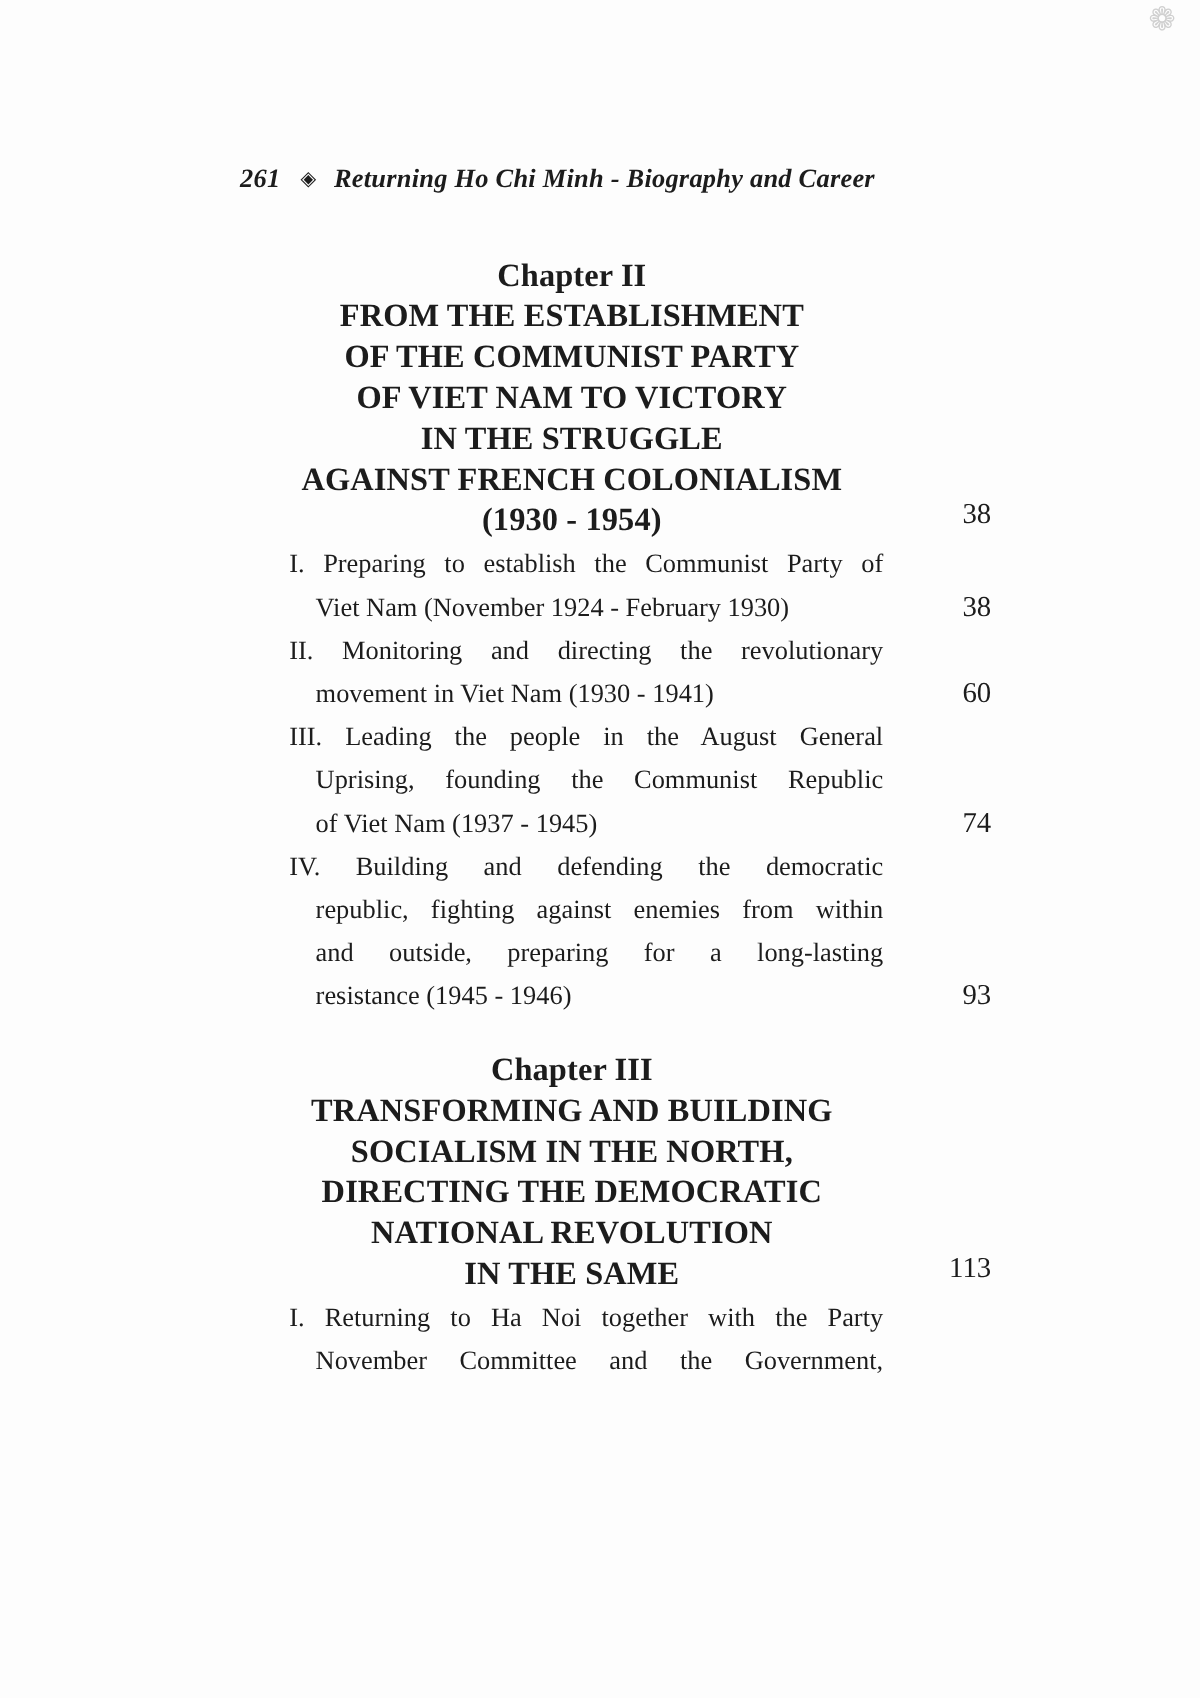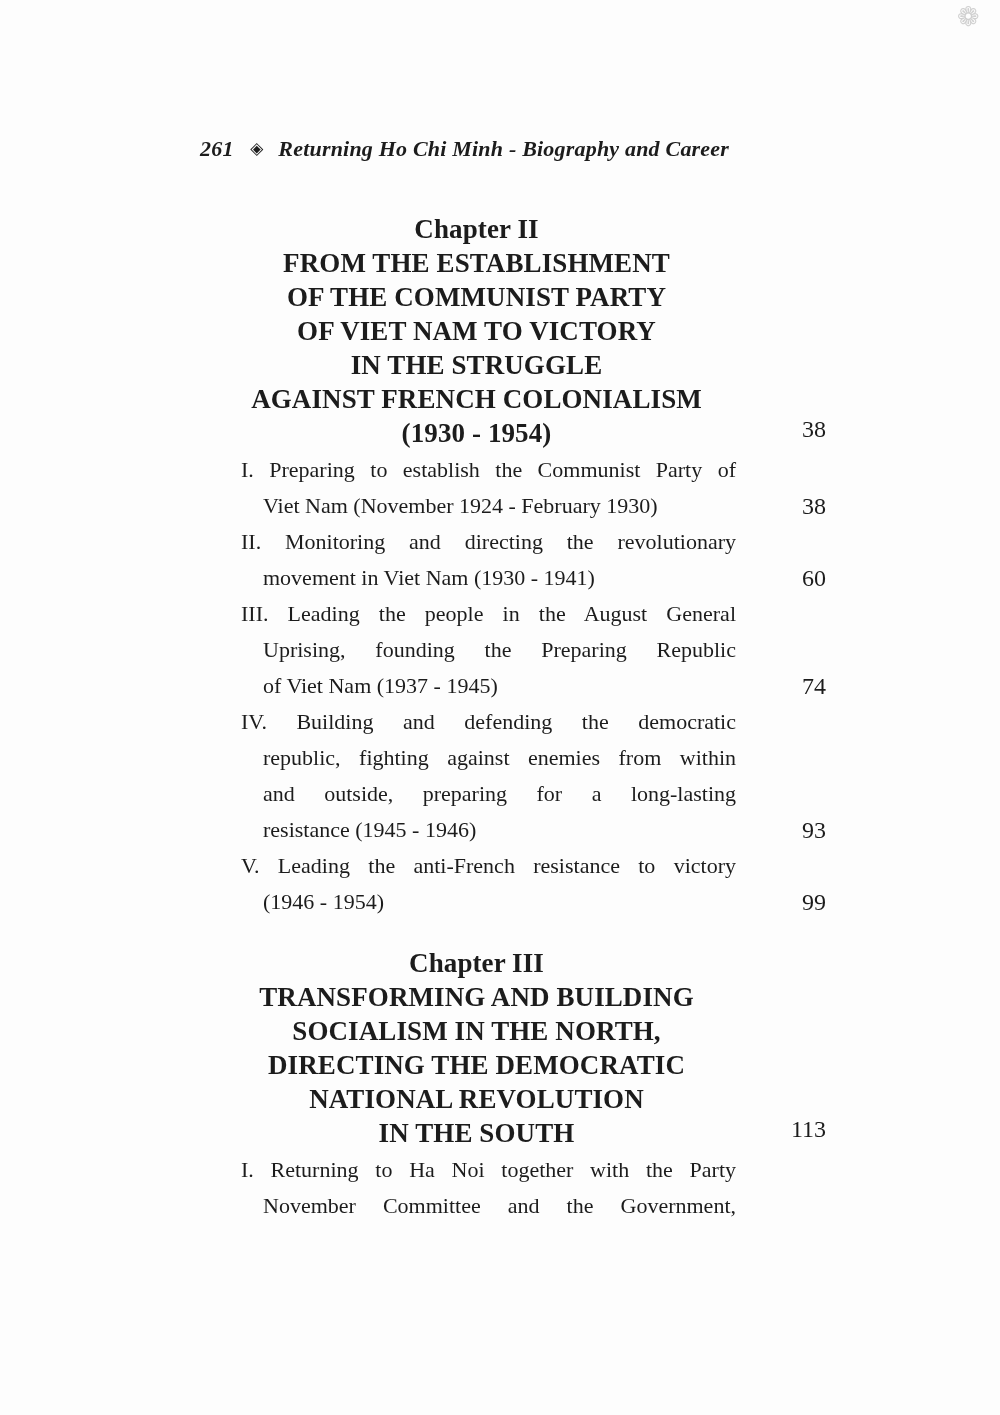--- a/index.html
+++ b/index.html
@@ -97,56 +97,49 @@
     <div class="entry-text">
               <div class="line just">II. Monitoring and directing the revolutionary</div>
               <div class="line cont">movement in Viet Nam (1930 - 1941)</div>
             </div>
     <span class="entry-page">60</span>
   </div>
 
   <div class="entry">
     <div class="entry-text">
               <div class="line just">III. Leading the people in the August General</div>
-              <div class="line cont just">Uprising, founding the Preparing Republic</div>
+              <div class="line cont just">Uprising, founding the Communist Republic</div>
               <div class="line cont">of Viet Nam (1937 - 1945)</div>
             </div>
     <span class="entry-page">74</span>
   </div>
 
   <div class="entry">
     <div class="entry-text">
               <div class="line just">IV. Building and defending the democratic</div>
               <div class="line cont just">republic, fighting against enemies from within</div>
               <div class="line cont just">and outside, preparing for a long-lasting</div>
               <div class="line cont">resistance (1945 - 1946)</div>
             </div>
     <span class="entry-page">93</span>
   </div>
 
-  <div class="entry">
-    <div class="entry-text">
-              <div class="line just">V. Leading the anti-French resistance to victory</div>
-              <div class="line cont">(1946 - 1954)</div>
-            </div>
-    <span class="entry-page">99</span>
-  </div>
 </div>
   </section>
 
   <section class="chapter">
     <div class="chapter-head">
       <div class="head-box">
         <div class="chapter-label">Chapter III</div>
         <div class="title-lines">
               <div class="title-line">TRANSFORMING AND BUILDING</div>
               <div class="title-line">SOCIALISM IN THE NORTH,</div>
               <div class="title-line">DIRECTING THE DEMOCRATIC</div>
               <div class="title-line">NATIONAL REVOLUTION</div>
-              <div class="title-line">IN THE SOUTH</div>
+              <div class="title-line">IN THE SAME</div>
             </div>
       </div>
       <span class="chapter-page">113</span>
     </div>
     <div class="entries">
   <div class="entry">
     <div class="entry-text">
               <div class="line just">I. Returning to Ha Noi together with the Party</div>
               <div class="line cont just">November Committee and the Government,</div>
             </div>

